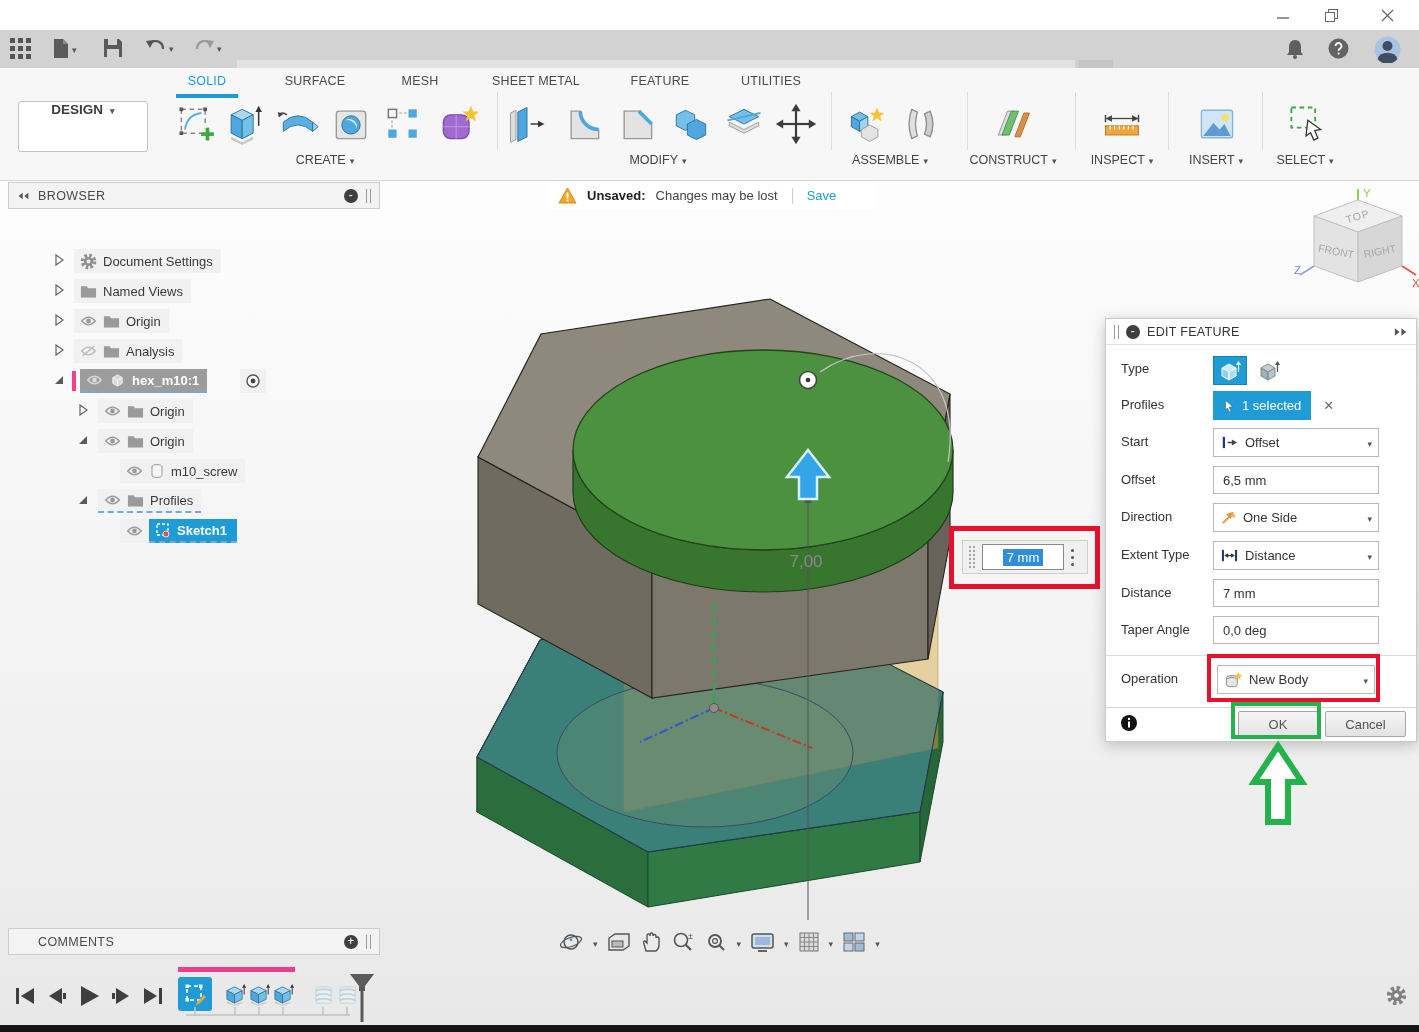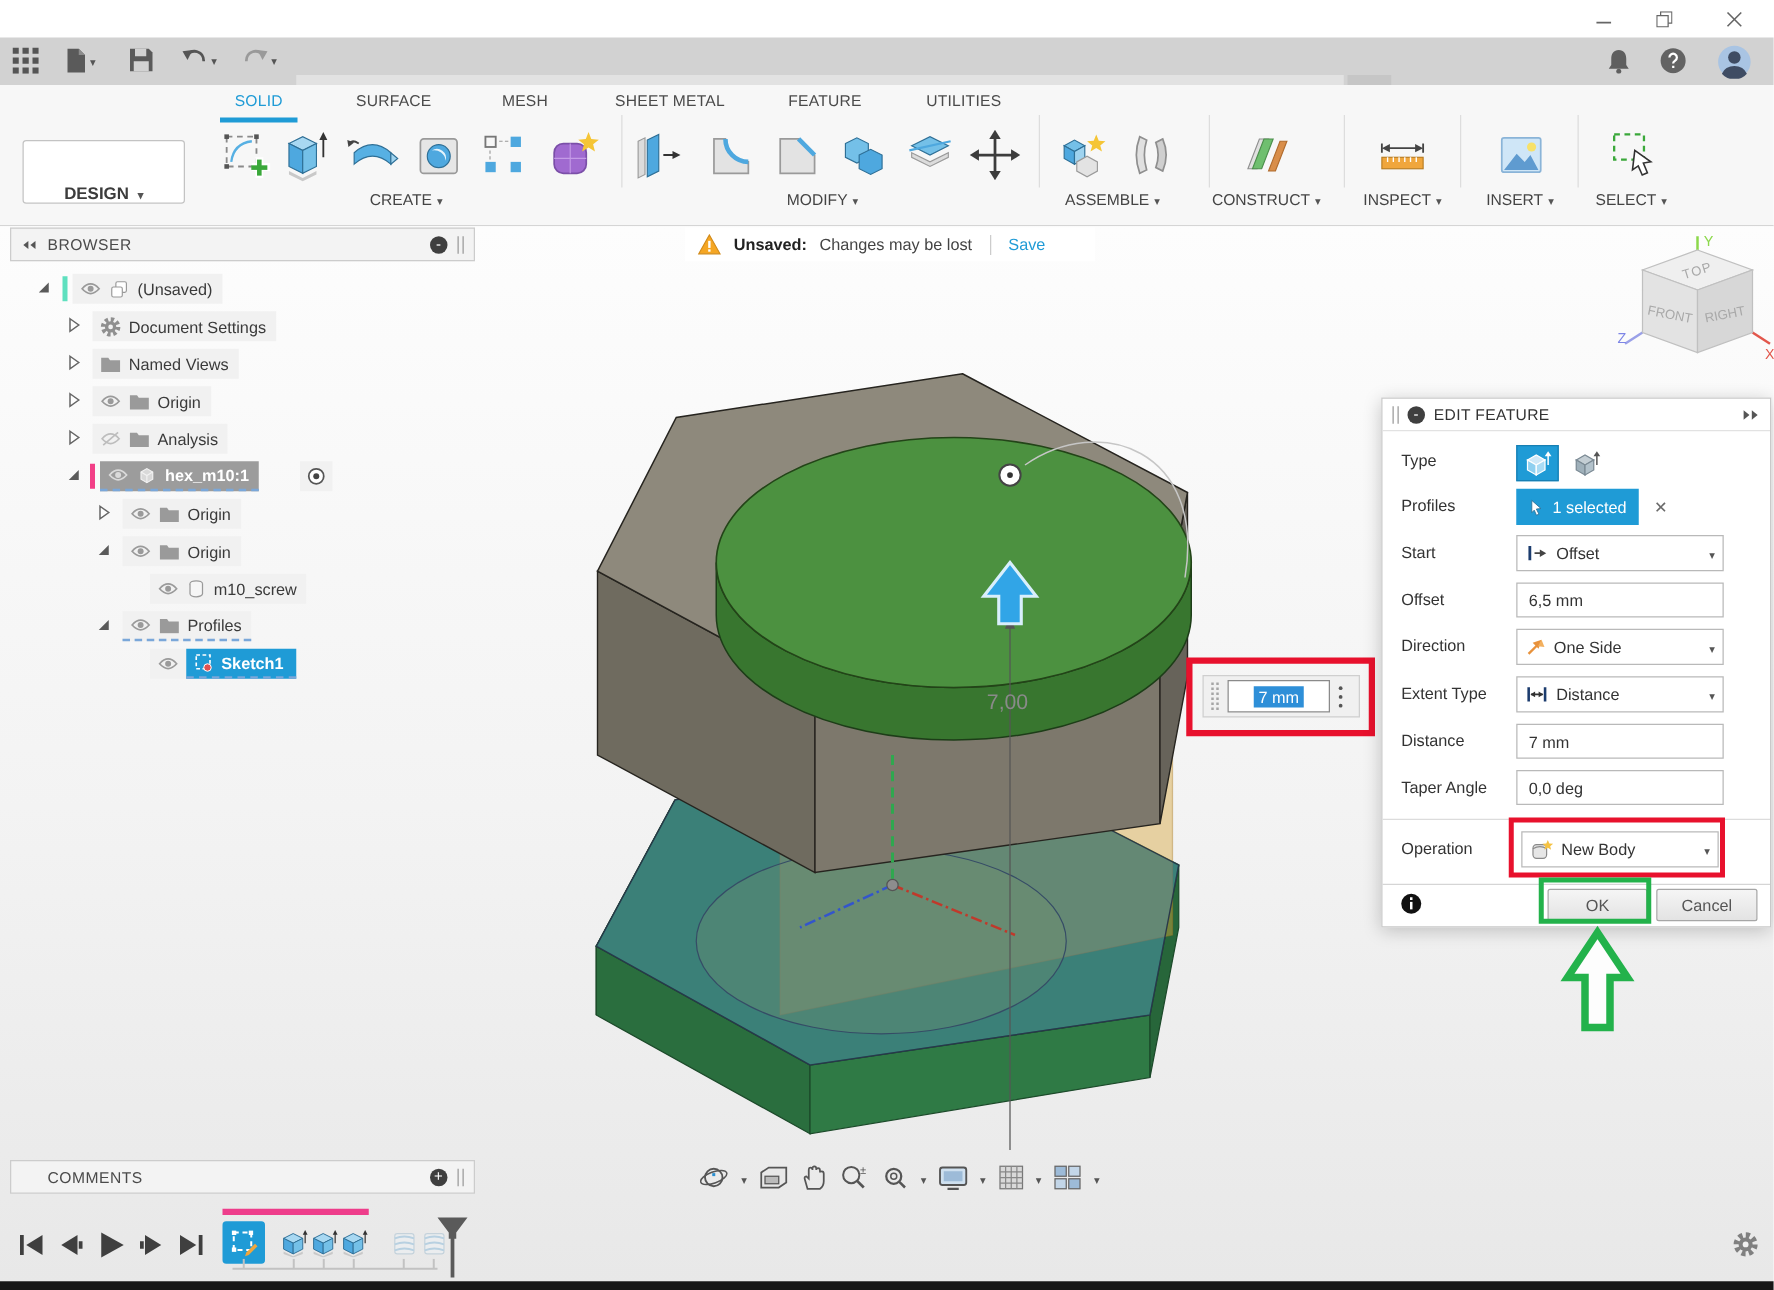--- a/index.html
+++ b/index.html
@@ -24,22 +24,22 @@
  display:flex;align-items:center;justify-content:center}
 .plus-glyph::after{content:"+";font-size:24px;color:#6e6e6e;line-height:20px}
 .ver-badge{position:absolute;left:1124px;top:38px;display:flex;align-items:center;gap:5px;font-size:13.5px;color:#333}
 .clockgrp{position:absolute;left:1222px;top:38px;display:flex;align-items:center;gap:5px;font-size:13.5px;color:#333}
 
 
 #ribbon{position:absolute;left:0;top:68px;width:1419px;height:113px;background:#f7f7f7;border-bottom:1px solid #d5d5d5}
 .rtab{position:absolute;top:6px;transform:translateX(-50%);font-size:12.5px;color:#4a4a4a;letter-spacing:.2px}
 .rtab.active{color:#1f9bd6}
 #tab-underline{position:absolute;left:176px;top:26px;width:62px;height:4px;background:#1f9bd6}
-#design-btn{position:absolute;left:18px;top:44px;width:130px;height:51px;background:#fff;
- border:1px solid #c3c3c3;border-radius:3px;display:flex;align-items:flex-end;justify-content:center;gap:7px;
+#design-btn{position:absolute;left:18px;top:33px;width:130px;height:51px;background:#fff;
+ border:1px solid #c3c3c3;border-radius:3px;display:flex;align-items:flex-start;justify-content:center;gap:7px;
  font-size:13.5px;font-weight:bold;color:#3c3c3c}
 .ricon{position:absolute;top:32px;width:48px;height:48px;display:flex;align-items:center;justify-content:center}
 .rgroup{position:absolute;top:85px;transform:translateX(-50%);font-size:12.5px;color:#444;
  display:flex;align-items:center;gap:4px;white-space:nowrap}
 .car{display:inline-block}
 .car::after{content:"▾";font-size:9px;color:#555}
 .rsep{position:absolute;top:24px;height:58px;border-left:1px solid #ddd}
 
 
 #viewport{position:absolute;left:0;top:181px;width:1419px;height:844px;
@@ -469,39 +469,20 @@
     <svg width="13" height="10" viewBox="0 0 16 10">
         <polygon points="7,1 2,5 7,9" fill="#555"></polygon>
         <polygon points="14,1 9,5 14,9" fill="#555"></polygon>
       </svg>
     <span>BROWSER</span>
     <span class="sp"></span>
     <span class="circbtn minus"></span>
     <span class="grip"></span>
   </div>
 
-  <div class="brow" style="top:36px">
-    <span class="texp" style="left:20px">
-        <svg width="14" height="14" viewBox="0 0 14 14">
-          <polygon points="11,3 11,11 3,11" fill="#5a5a5a"></polygon>
-        </svg>
-      </span>
-    <span class="tbar" style="left:42px;background:#5fe0bf"></span>
-    <div class="chip" style="left:50px">
-      <svg class="ts" width="17" height="14" viewBox="0 0 20 14">
-          <path d="M2 7 Q10 -2 18 7 Q10 16 2 7Z" fill="none" stroke="#9a9a9a" stroke-width="1.6"></path>
-          <circle cx="10" cy="7" r="2.8" fill="#9a9a9a"></circle>
-        </svg>
-      <svg class="ts" width="17" height="15" viewBox="0 0 18 16">
-          <rect x="6" y="1.5" width="9" height="9" rx="1.5" fill="#fff" stroke="#999"></rect>
-          <rect x="2.5" y="6" width="9" height="8.5" rx="1.5" fill="#fff" stroke="#999"></rect>
-        </svg>
-      <span>(Unsaved)</span>
-    </div>
-  </div>
 
   <div class="brow" style="top:66px">
     <span class="texp" style="left:44px">
         <svg width="14" height="14" viewBox="0 0 14 14">
           <polygon points="4,2 11,7 4,12" fill="#fdfdfd" stroke="#666" stroke-width="1.2"></polygon>
         </svg>
       </span>
     <div class="chip" style="left:66px">
       <svg class="ts" width="17" height="17" viewBox="0 0 18 18">
           <circle cx="9" cy="9" r="6" fill="none" stroke="#8f8f8f" stroke-width="4.5" stroke-dasharray="2.6 2.1"></circle>

